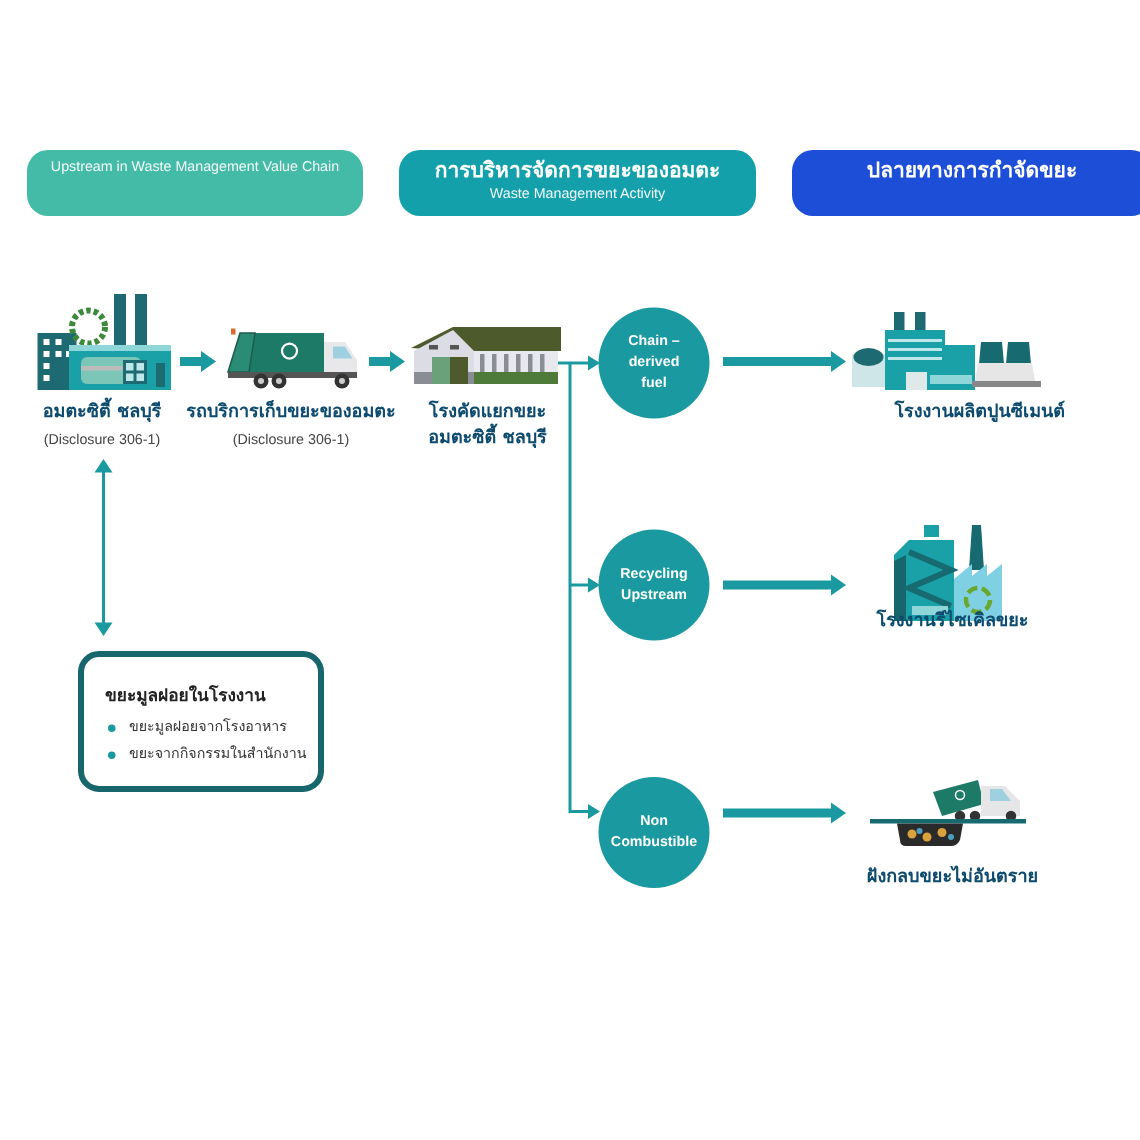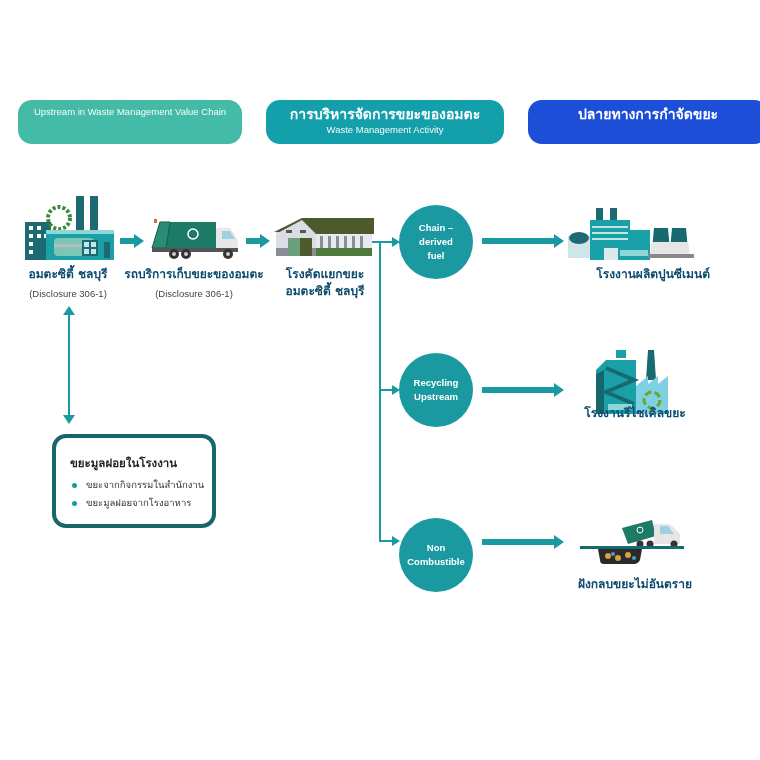--- a/index.html
+++ b/index.html
@@ -217,19 +217,19 @@
 <svg style="left:62px; top:305px;" width="14" height="120">
   <line x1="7" y1="6" x2="7" y2="114" stroke="#1a9aa0" stroke-width="2"></line>
   <polygon points="1,10 7,1 13,10" fill="#1a9aa0"></polygon>
   <polygon points="1,110 7,119 13,110" fill="#1a9aa0"></polygon>
 </svg>
 
 <div class="box">
   <div class="title">ขยะมูลฝอยในโรงงาน</div>
   <div class="item">
     <span class="dot"></span>
-    <span>ขยะจากกิจกรรมในสำนักงาน</span>
+    <span>ขยะมูลฝอยจากโรงอาหาร</span>
   </div>
   <div class="item">
     <span class="dot"></span>
-    <span>ขยะมูลฝอยจากโรงอาหาร</span>
+    <span>ขยะจากกิจกรรมในสำนักงาน</span>
   </div>
 </div>
 
 </body></html>

